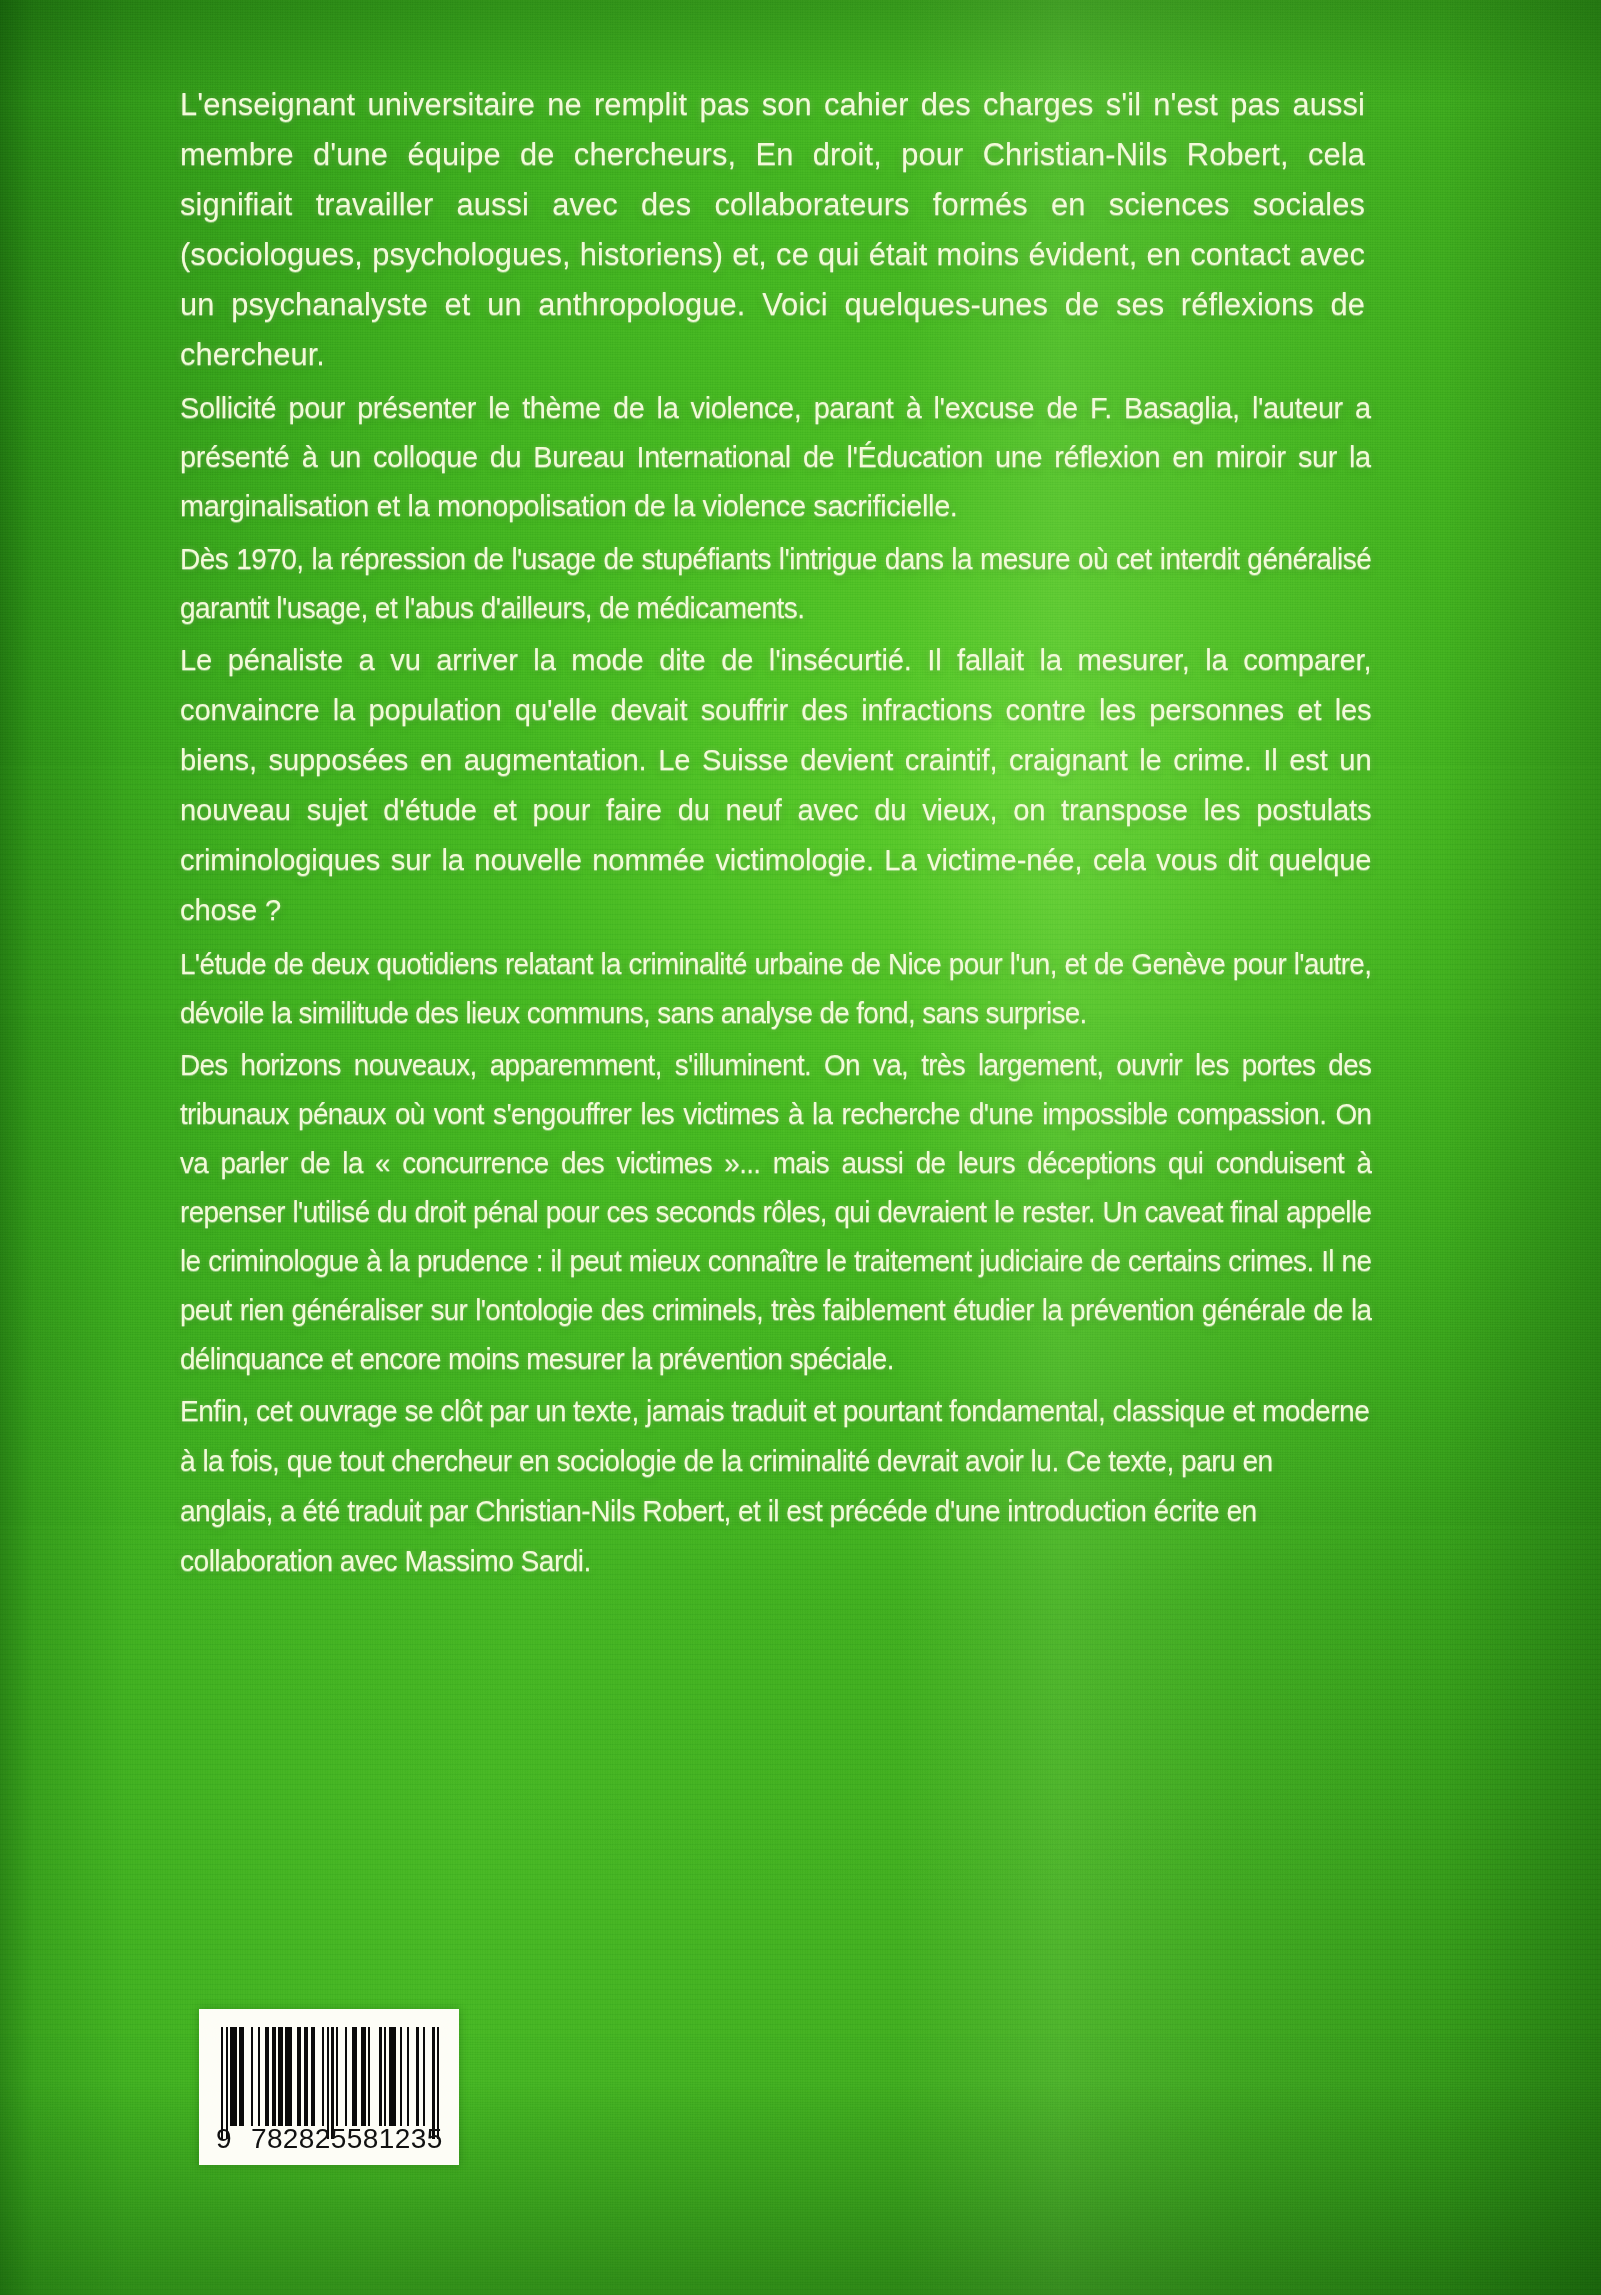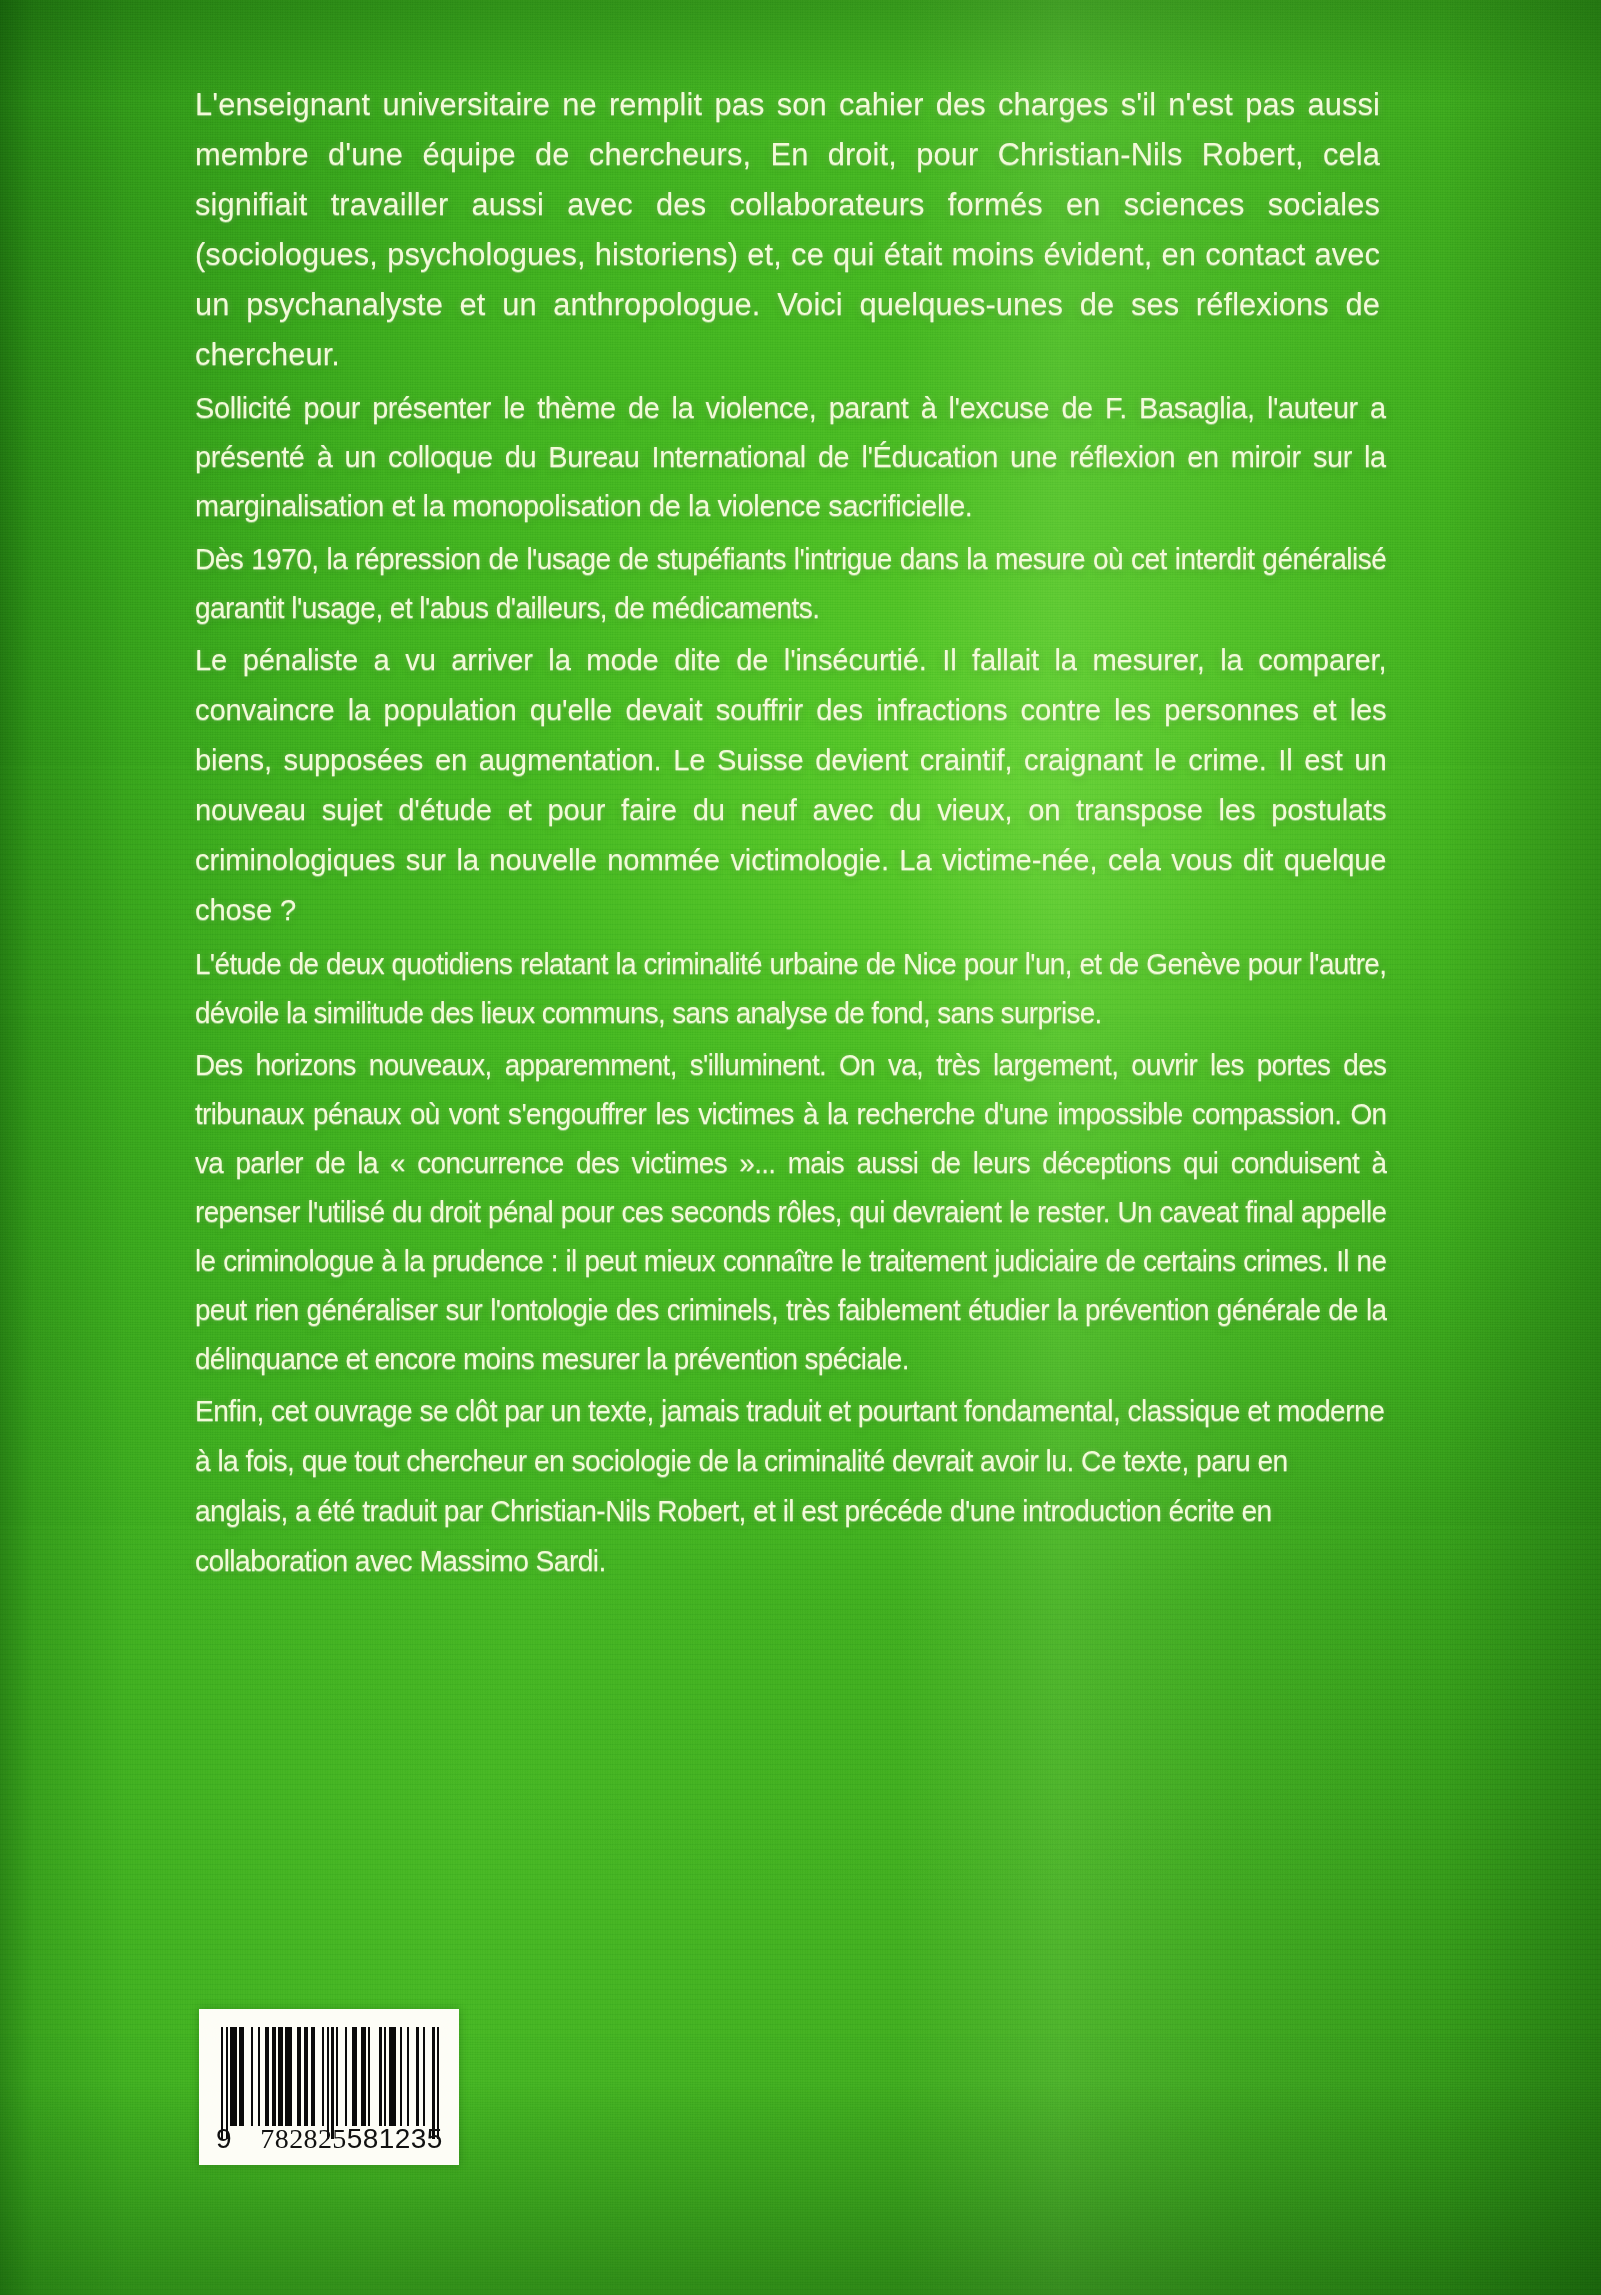--- a/index.html
+++ b/index.html
@@ -75,21 +75,21 @@
                 rgba(255,255,255,0.0) 0%,
                 rgba(190,255,140,0.13) 30%,
                 rgba(160,240,110,0.06) 62%,
                 rgba(255,255,255,0.0) 100%);
     pointer-events: none;
   }
 
   
   #blurb {
     position: absolute;
-    left: 195px;
+    left: 180px;
     top: 80px;
     width: 1191px;
     z-index: 3;
   }
   .para {
     color: #f3fad9;
     text-align: justify;
     text-justify: inter-word;
     margin: 0 0 3.4px 0;
     text-shadow:
@@ -196,21 +196,21 @@
     width: 230px;
     height: 35px;
     font-family: "Liberation Sans", "DejaVu Sans", sans-serif;
     font-size: 28px;
     color: #111;
     letter-spacing: 0.4px;
     display: flex;
     align-items: center;
   }
   #barcode-digits .d-left  { width: 25px; text-align: left; }
-  #barcode-digits .d-mid   { flex: 1; text-align: right; padding-left: 11.7px; font-family: Liberation Serif, serif; }
+  #barcode-digits .d-mid   { flex: 1; text-align: right; padding-left: 11.7px; }
   #barcode-digits .d-right { flex: 1; text-align: center; padding-right: 3.4px; }
 </style>
 </head>
 <body>
 
 <div id="cover">
 
   <div class="sheen"></div>
 
   <div id="blurb">

